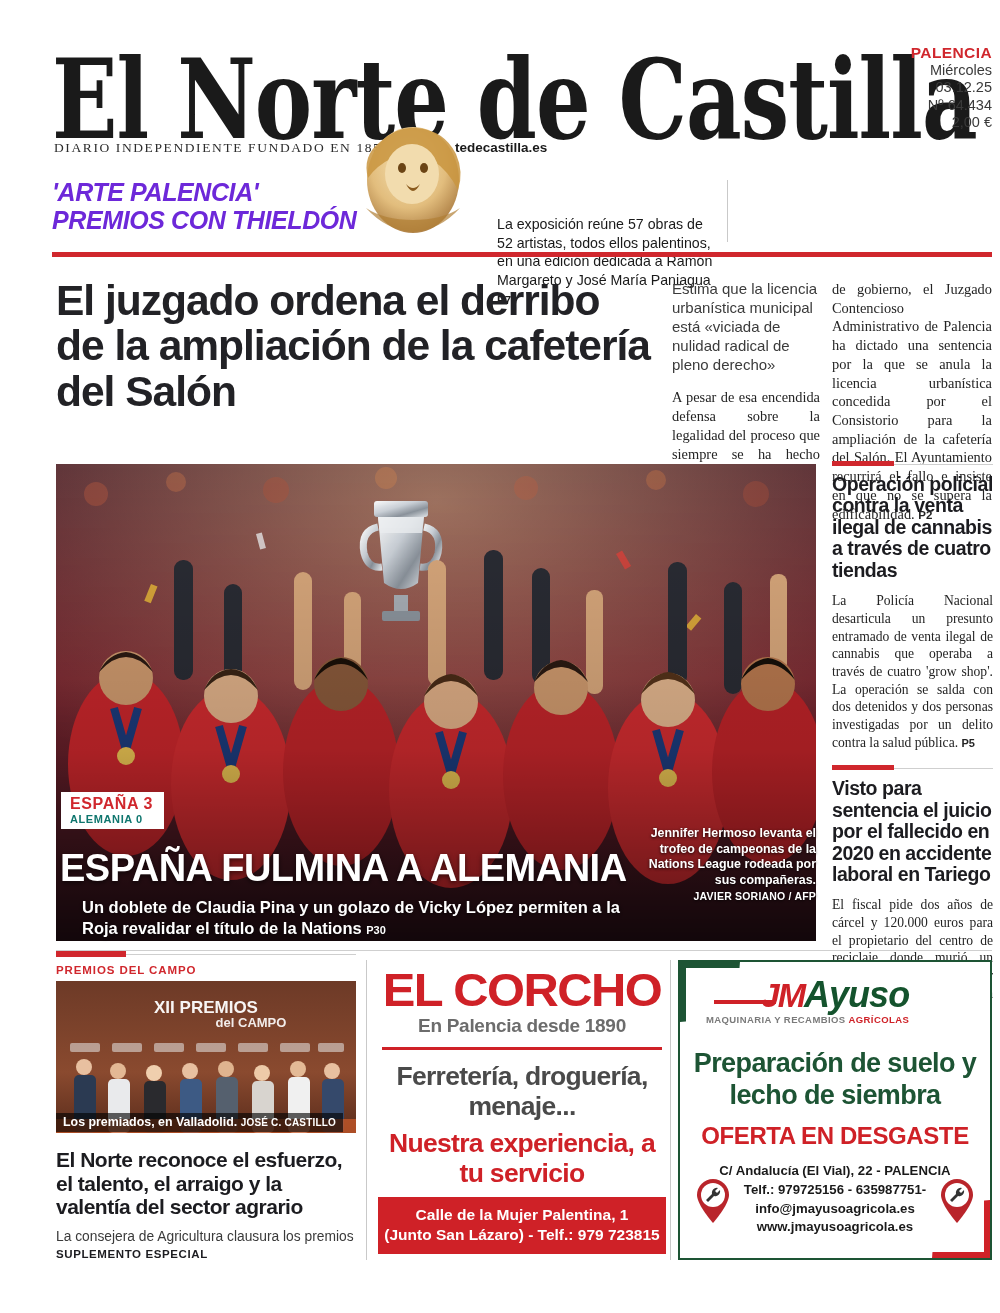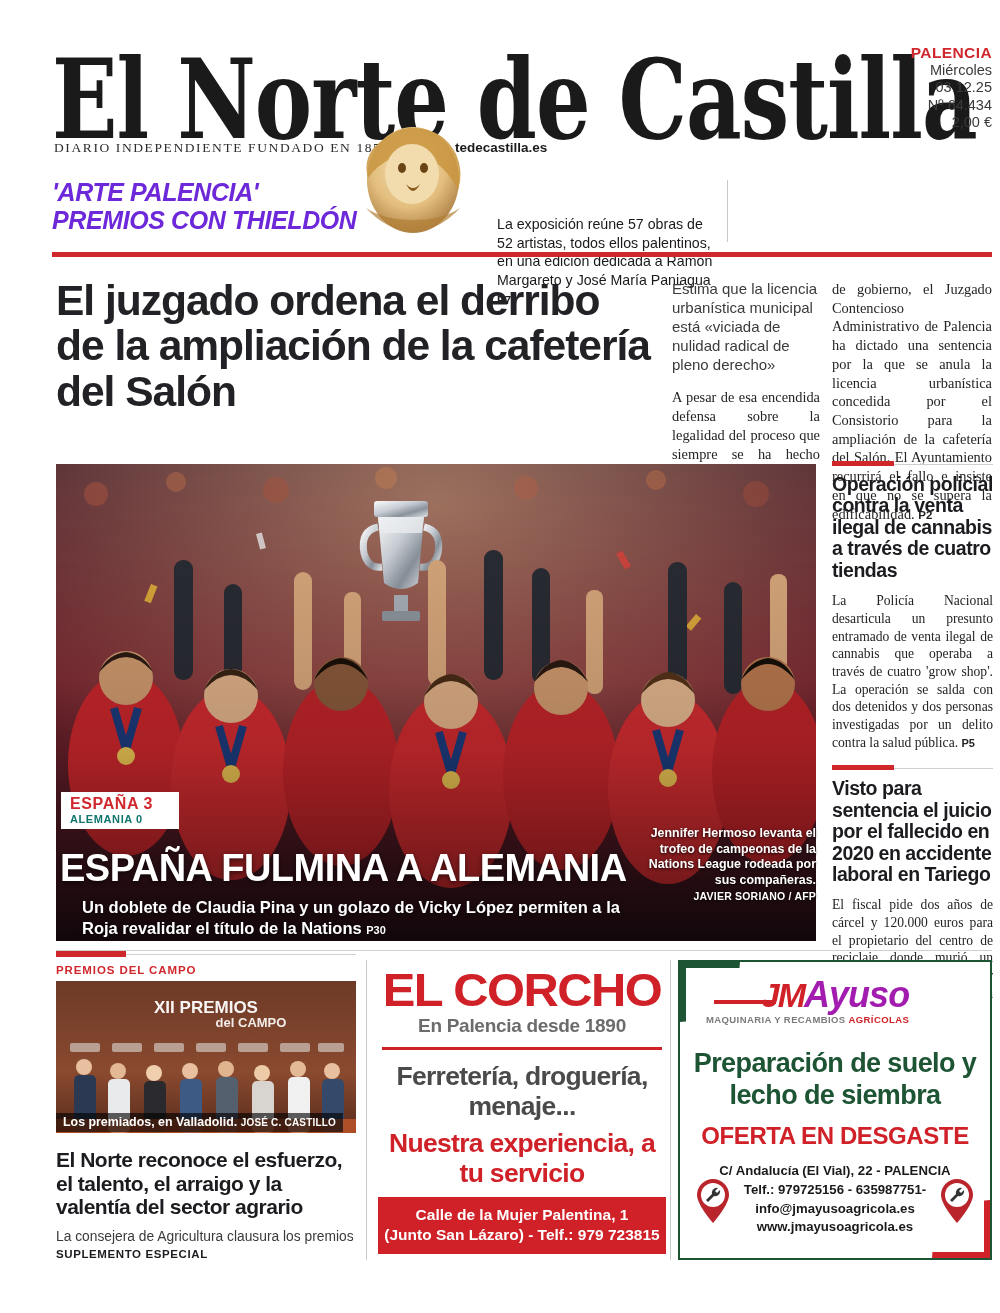--- a/index.html
+++ b/index.html
@@ -111,21 +111,21 @@
   .col-b .pg, .col-a .pg { font-family:"Liberation Sans",sans-serif; font-weight:700; font-size: 11.5px; }
 
   
   .photo-wrap {
     position: absolute; left: 56px; top: 196px;
     width: 760px; height: 477px; overflow: hidden; background:#2a1520;
   }
   .photo-canvas { position: absolute; inset: 0; }
   .score-box {
     position: absolute; left: 61px; top: 524px; z-index: 9;
-    background: #ffffff; padding: 3px 26px 4px 9px; line-height: 1.12;
+    background: #ffffff; padding: 3px 11px 4px 9px; line-height: 1.12;
   }
   .score-box .l1 { color:#d0272d; font-weight:700; font-size:16px; letter-spacing:.6px; }
   .score-box .l2 { color:#0f766e; font-weight:700; font-size:11px; letter-spacing:.6px; }
   .photo-title {
     position: absolute; left: 60px; top: 579px; z-index: 9;
     color:#fff; font-weight:700; font-size:38px; letter-spacing:-0.5px;
     text-shadow: 0 2px 5px rgba(0,0,0,.6);
   }
   .photo-sub {
     position: absolute; left: 82px; top: 629px; z-index: 9; width: 560px;
@@ -231,21 +231,21 @@
   .ayuso-corner-br::after {
     content:""; position:absolute; right:8px; bottom:8px; width:60px; height:60px;
     background:#fff; border-radius: 100% 0 0 0;
   }
   .ayuso-logo { position:relative; margin-top:12px; height:62px; }
   .ayuso-jm {
     font-weight:700; font-size:34px; color:#cf2127; font-style:italic; letter-spacing:-2px;
     display:inline-block; vertical-align:middle;
   }
   .ayuso-name {
-    font-weight:700; font-size:36px; color:#a21caf; font-style:italic;
+    font-weight:700; font-size:36px; color:#14532d; font-style:italic;
     display:inline-block; vertical-align:middle; letter-spacing:-1px;
   }
   .ayuso-dash {
     position:absolute; left:34px; top:26px; width:62px; height:4px; background:#cf2127;
   }
   .ayuso-tag {
     position:absolute; left:26px; top:40px; font-size:9.5px; letter-spacing:.4px; color:#7a7a7a; font-weight:700;
   }
   .ayuso-tag b { color:#cf2127;margin-top:20px; }
   .ayuso-h {

